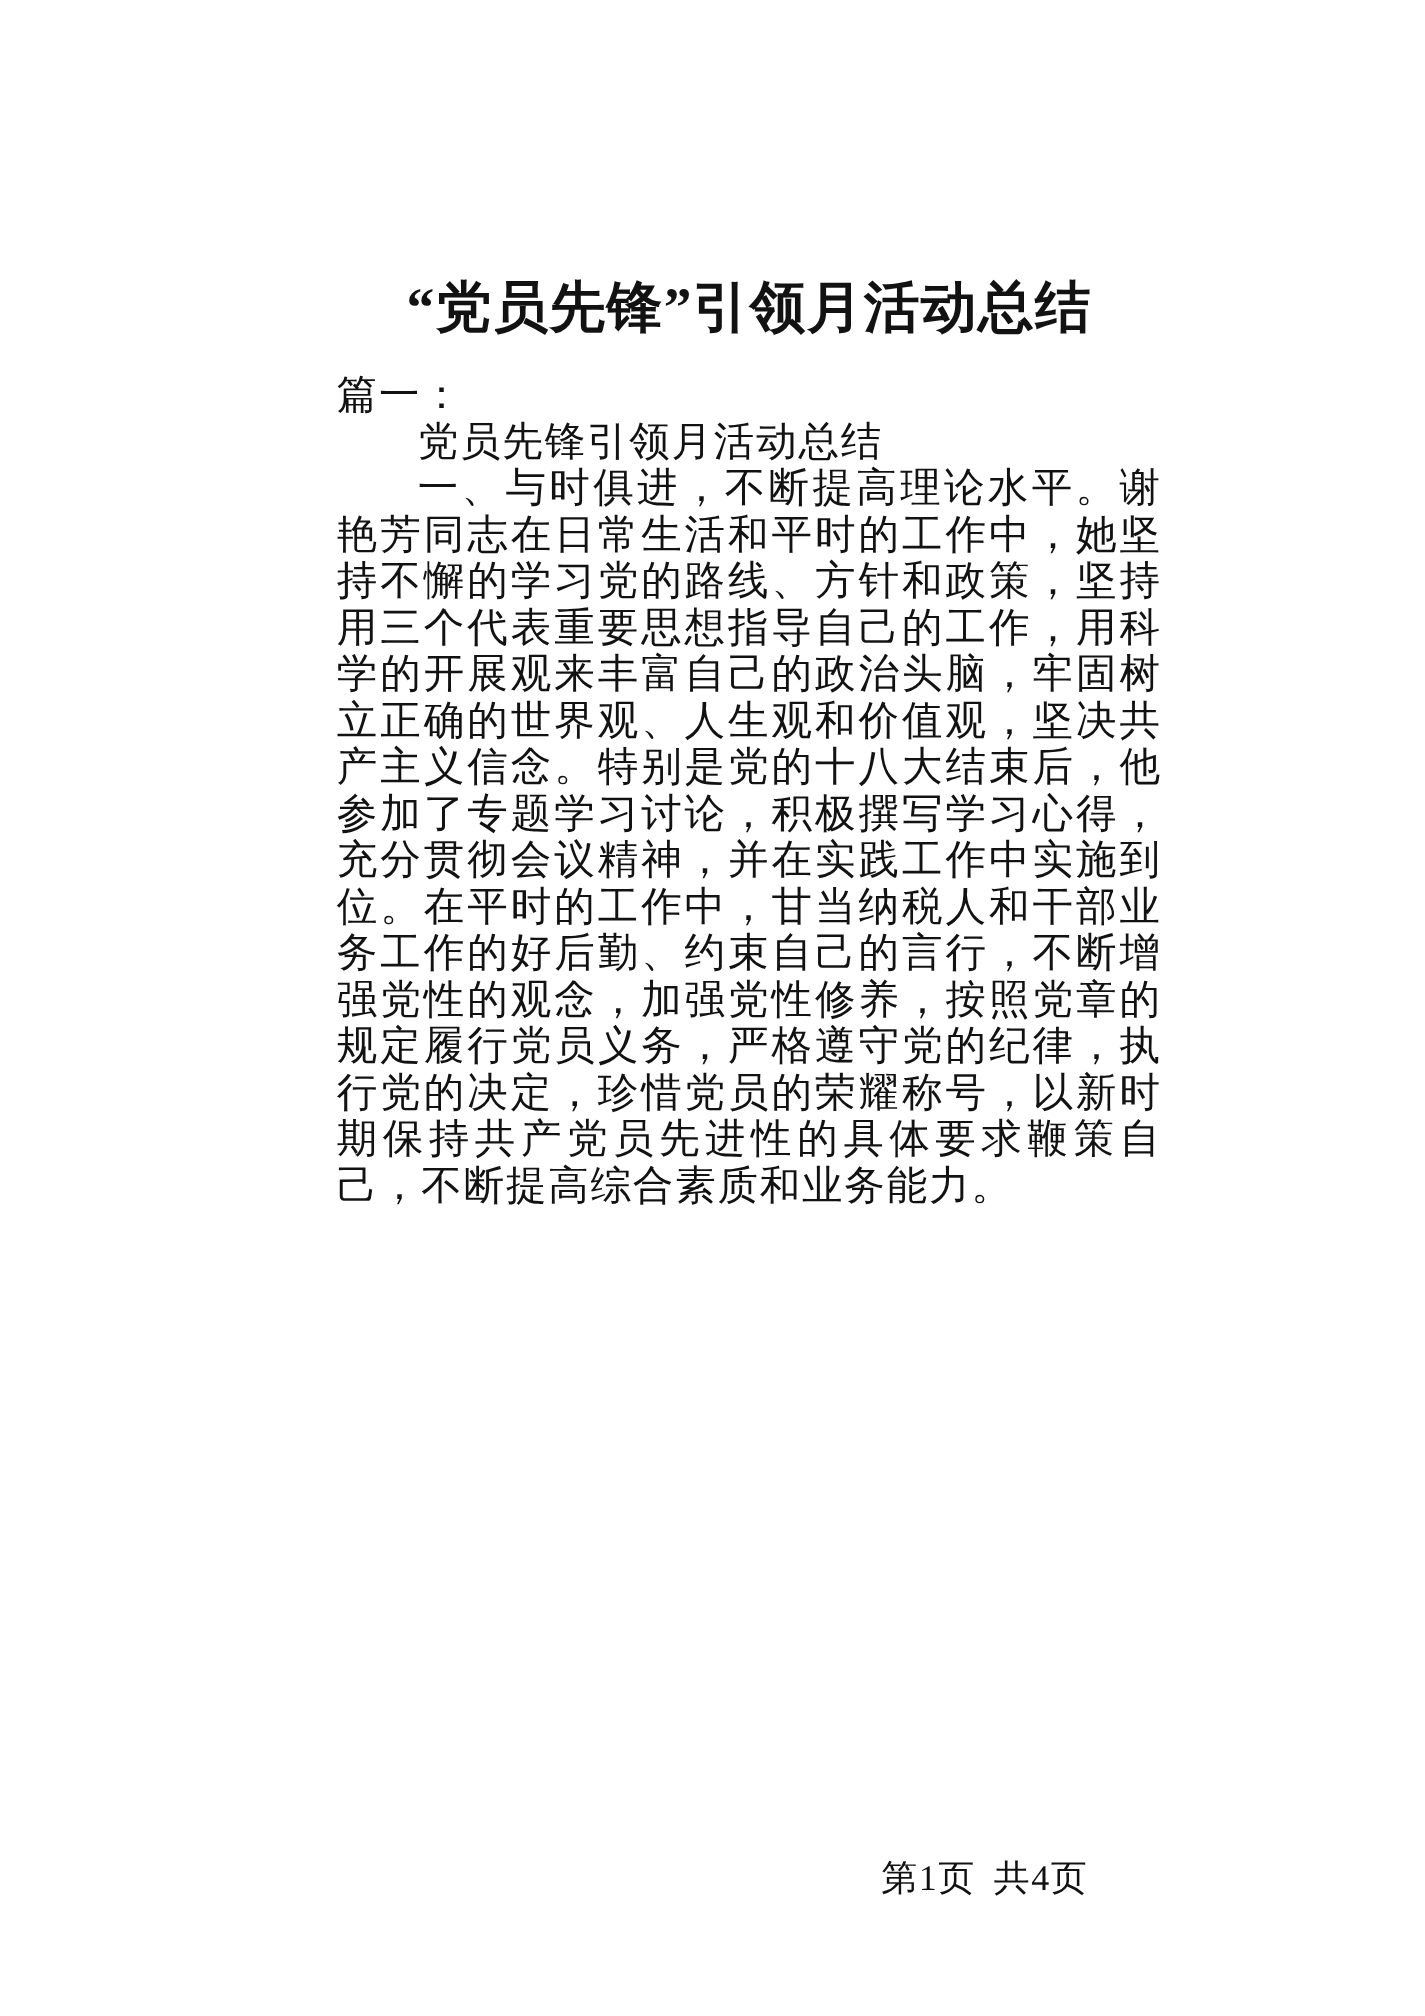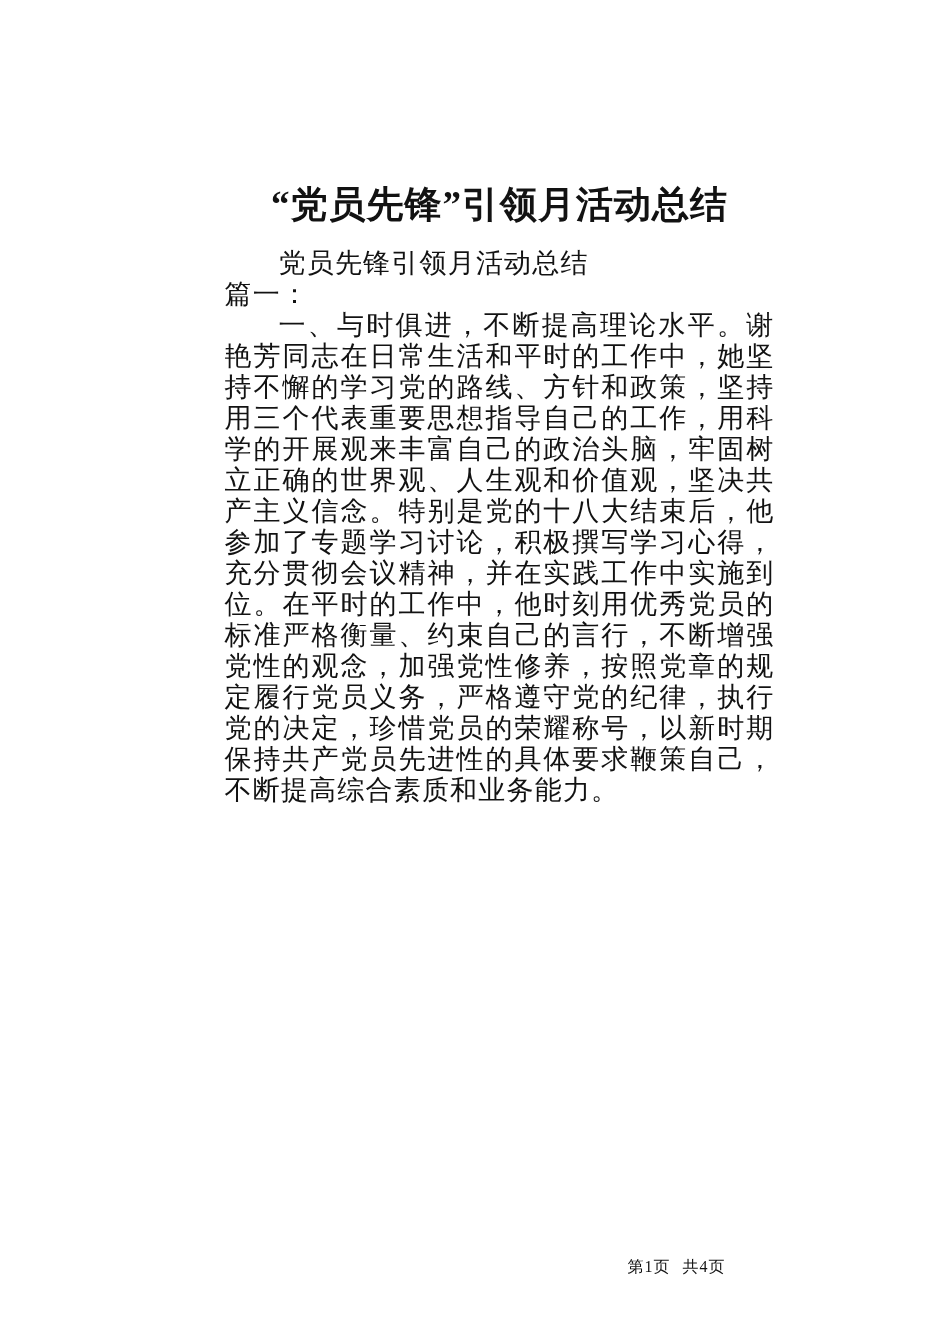--- a/index.html
+++ b/index.html
@@ -35,40 +35,40 @@
     text-align: justify;
     text-indent: 2em;
     word-break: break-all;
   }
   .para.flush {
     text-indent: 0;
   }
   .footer {
     position: absolute;
     right: 128px;
-    bottom: 66px;
-    font-size: 16px;
+    bottom: 76px;
+    font-size: 24px;
     letter-spacing: 1px;
     color: #121212;
   }
   .footer .spacer {
     display: inline-block;
     width: 12px;
   }
 </style>
 </head>
 <body>
 
 <div class="page">
   <h1 class="doc-title">“党员先锋”引领月活动总结</h1>
 
+  <p class="para flush">篇一：</p>
+
   <p class="para">党员先锋引领月活动总结</p>
 
-  <p class="para flush">篇一：</p>
 
-
-  <p class="para">一、与时俱进，不断提高理论水平。谢艳芳同志在日常生活和平时的工作中，她坚持不懈的学习党的路线、方针和政策，坚持用三个代表重要思想指导自己的工作，用科学的开展观来丰富自己的政治头脑，牢固树立正确的世界观、人生观和价值观，坚决共产主义信念。特别是党的十八大结束后，他参加了专题学习讨论，积极撰写学习心得，充分贯彻会议精神，并在实践工作中实施到位。在平时的工作中，他时刻用优秀党员的标准严格衡量、约束自己的言行，不断增强党性的观念，加强党性修养，按照党章的规定履行党员义务，严格遵守党的纪律，执行党的决定，珍惜党员的荣耀称号，以新时期保持共产党员先进性的具体要求鞭策自己，不断提高综合素质和业务能力。</p>
+  <p class="para">一、与时俱进，不断提高理论水平。谢艳芳同志在日常生活和平时的工作中，她坚持不懈的学习党的路线、方针和政策，坚持用三个代表重要思想指导自己的工作，用科学的开展观来丰富自己的政治头脑，牢固树立正确的世界观、人生观和价值观，坚决共产主义信念。特别是党的十八大结束后，他参加了专题学习讨论，积极撰写学习心得，充分贯彻会议精神，并在实践工作中实施到位。在平时的工作中，甘当纳税人和干部业务工作的好后勤、约束自己的言行，不断增强党性的观念，加强党性修养，按照党章的规定履行党员义务，严格遵守党的纪律，执行党的决定，珍惜党员的荣耀称号，以新时期保持共产党员先进性的具体要求鞭策自己，不断提高综合素质和业务能力。</p>
 
 
   <div class="footer">
     <span>第1页</span><span class="spacer"></span><span>共4页</span>
   </div>
 </div>
 
 </body></html>

